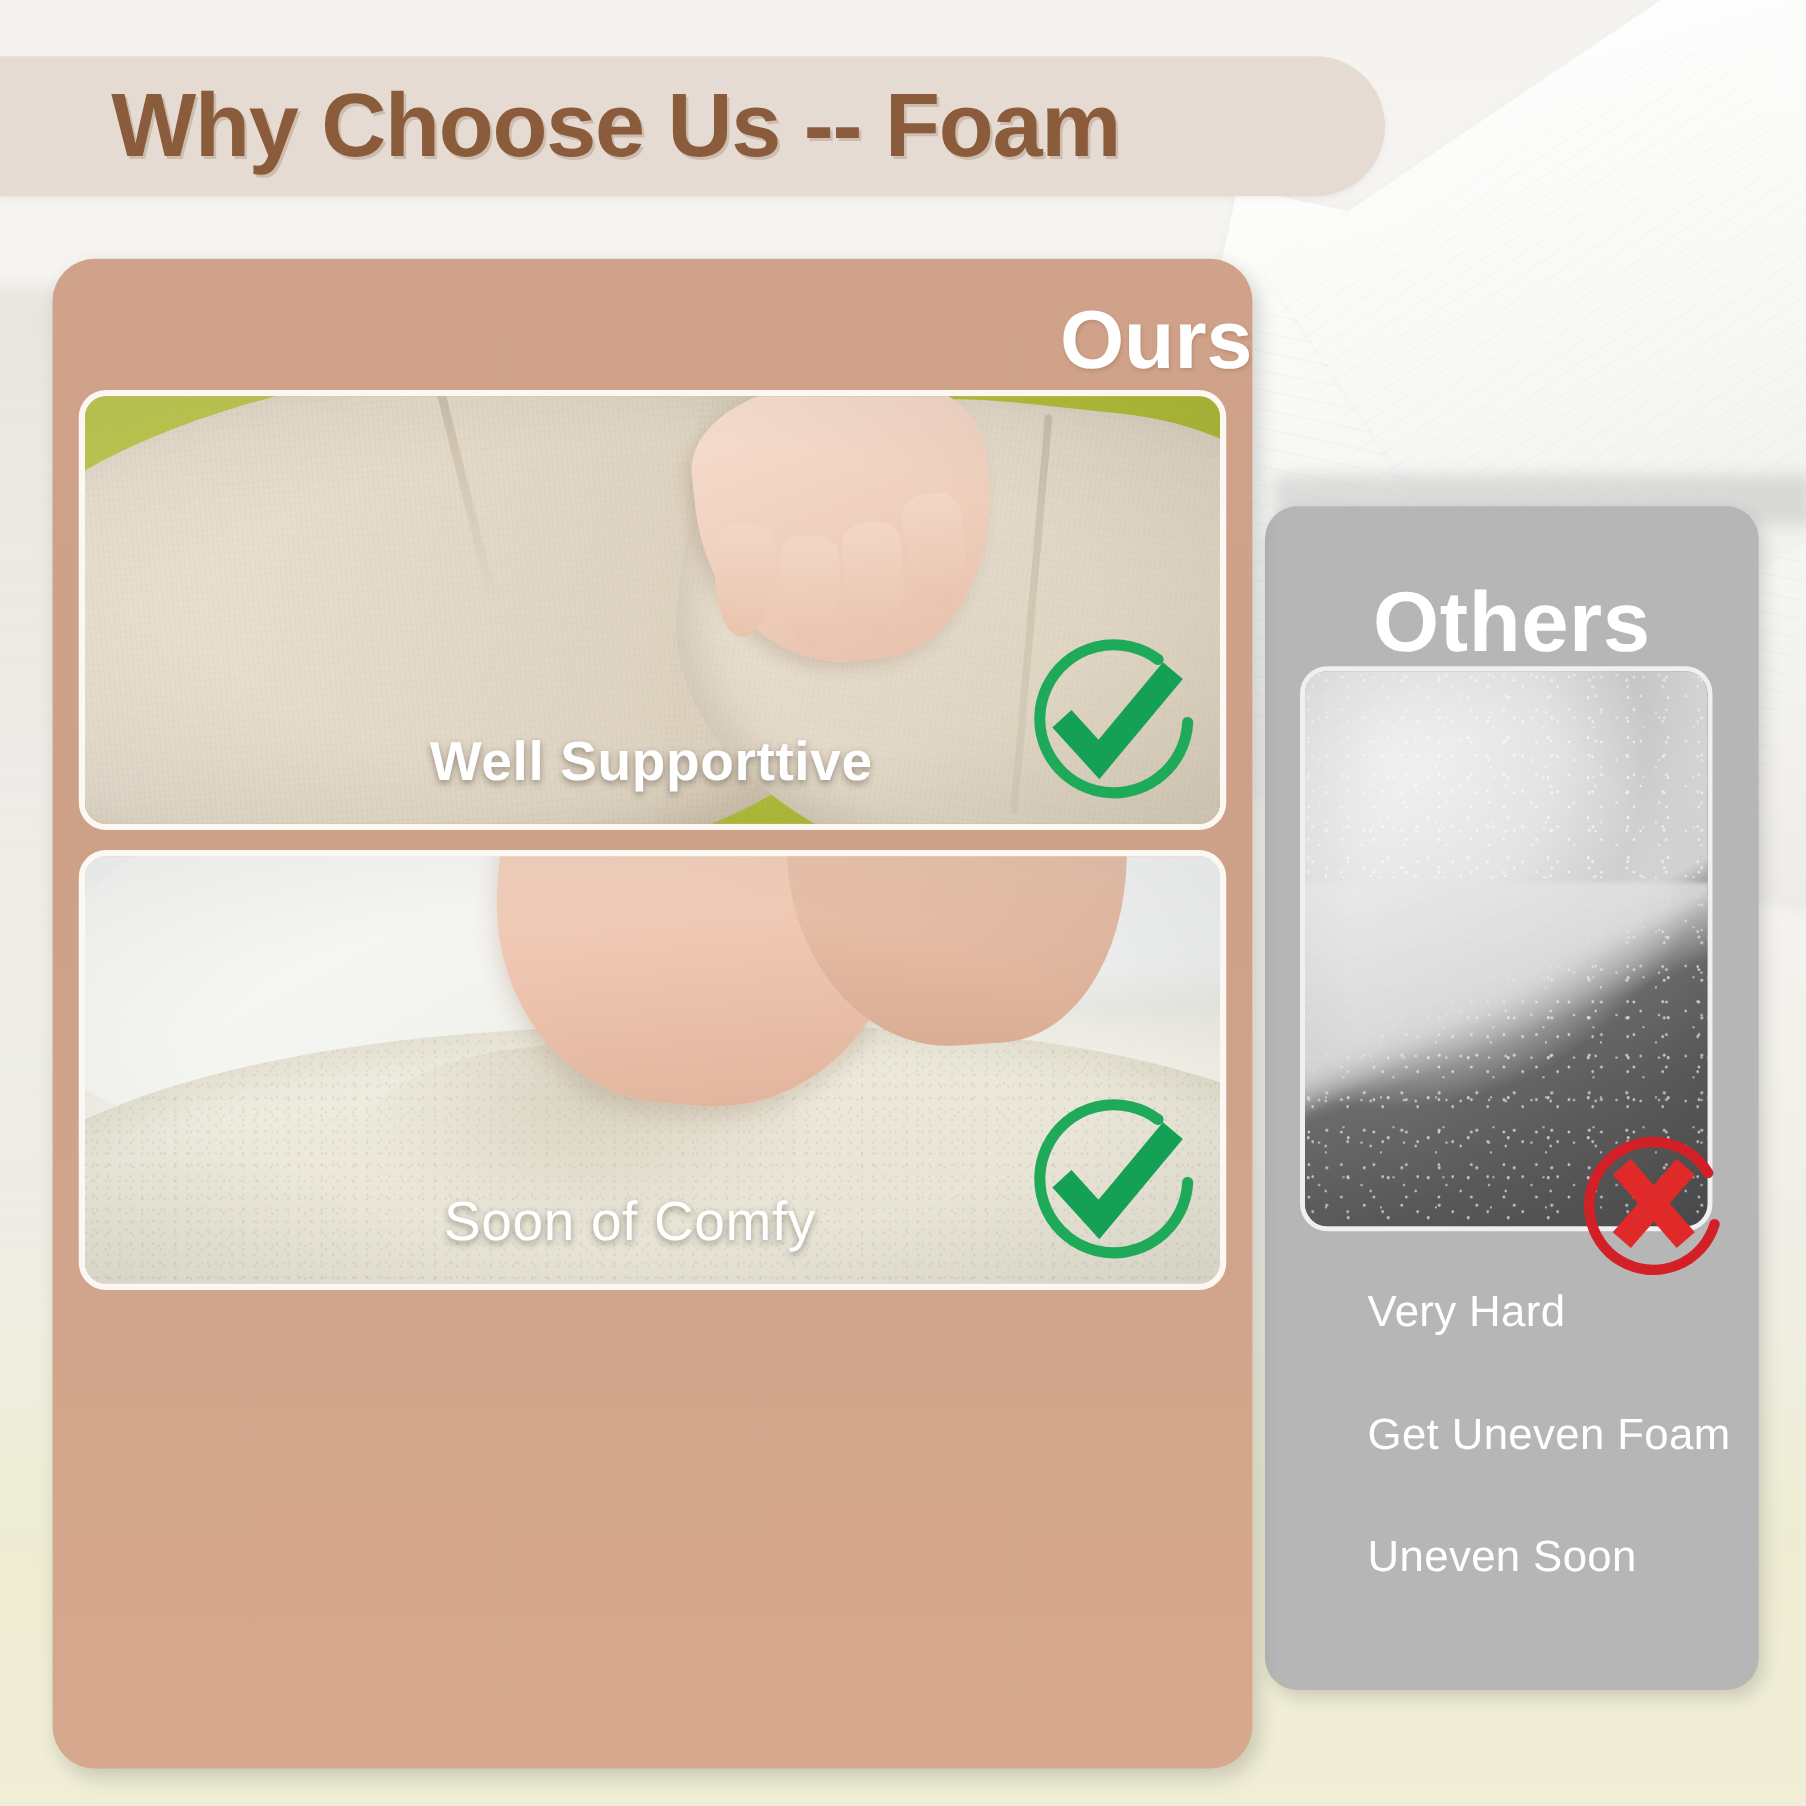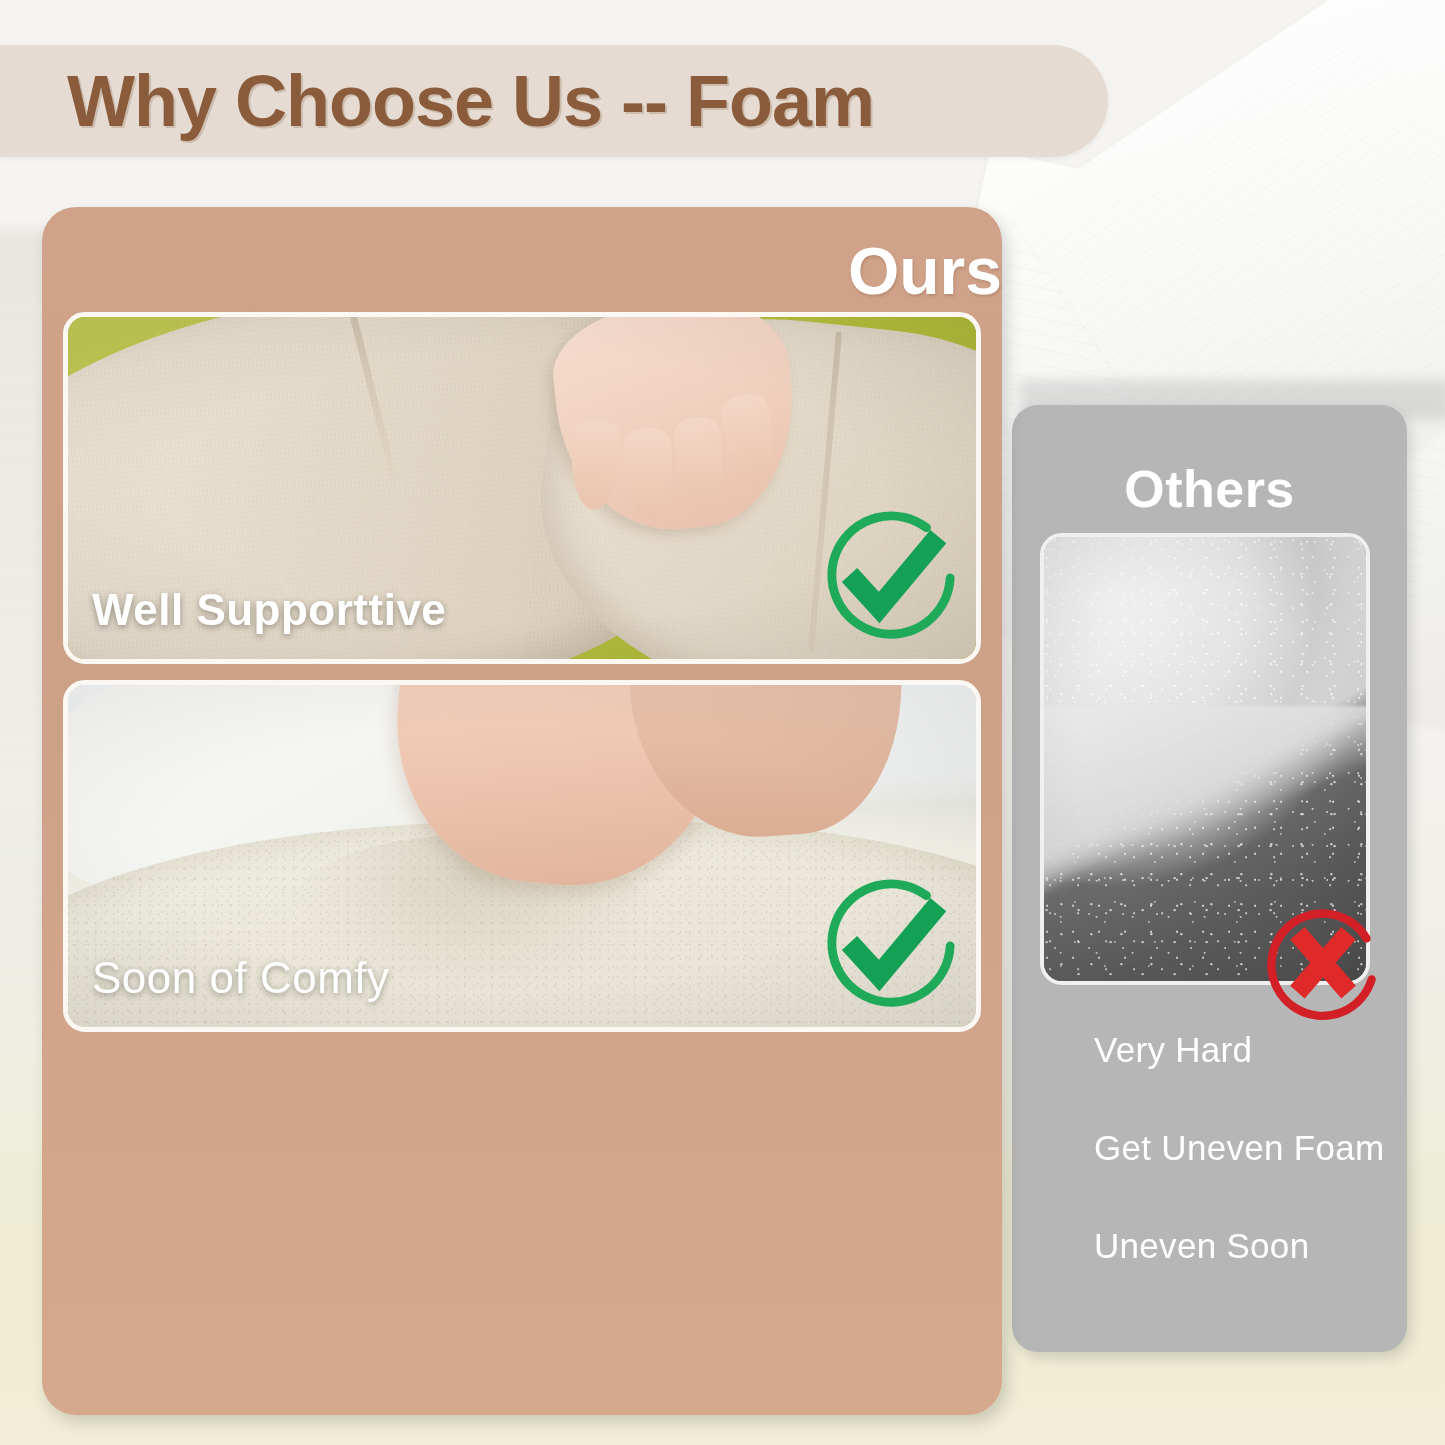--- a/index.html
+++ b/index.html
@@ -61,41 +61,41 @@
   
   #title-banner {
     position:absolute; left:0; top:45px; width:1108px; height:112px;
     background:#e5dbd2;
     border-radius:0 56px 56px 0;
     z-index:5;
     display:flex; align-items:center;
     box-shadow:0 2px 5px rgba(0,0,0,.05);
   }
   #title-text {
-    margin-left:67px;
+    margin-left:89px;
     font-size:72px;
     font-weight:bold;
     color:#8a5c3b;
     letter-spacing:-1px;
     text-shadow:2px 2px 0 rgba(120,80,50,.22);
     white-space:nowrap;
   }
 
   
   #others-panel {
     position:absolute; left:1012px; top:405px; width:395px; height:947px;
     background:#b6b6b6;
     border-radius:26px 26px 26px 26px;
     z-index:6;
     box-shadow:4px 6px 14px rgba(0,0,0,.14);
   }
   #others-title {
     position:absolute; top:54px; left:0; width:100%;
     text-align:center; color:#ffffff;
-    font-size:52px; font-weight:600; letter-spacing:.5px;
+    font-size:68px; font-weight:600; letter-spacing:.5px;
   }
   #others-photo {
     position:absolute; left:28px; top:128px; width:330px; height:452px;
     border-radius:22px;
     border:4px solid #f0f0f0;
     overflow:hidden;
     background:#6e6e6e;
   }
   .grayfoam {
     position:absolute; inset:0;
@@ -153,21 +153,21 @@
     border:5px solid #fbf7f3;
     border-radius:22px;
     overflow:hidden;
   }
   #card-1 { top:105px; height:352px; }
   #card-2 { top:473px; height:352px; }
   #card-3 { top:841px; height:352px; }
 
   .caption {
     position:absolute; bottom:24px; left:0; width:100%;
-    text-align:left; color:#ffffff;
+    text-align:center; color:#ffffff;
     font-size:44px; letter-spacing:.5px;
     text-shadow:0 2px 6px rgba(60,50,40,.45);
     z-index:4; pointer-events:none;padding-left:24px;
   }
   #card-1 .caption { font-weight:600; padding-right:26px; }
   #card-2 .caption { font-weight:400; padding-right:60px; }
   #card-3 .caption { font-weight:400; padding-right:110px; }
 
   .check-mark {
     position:absolute; right:14px; bottom:10px;

